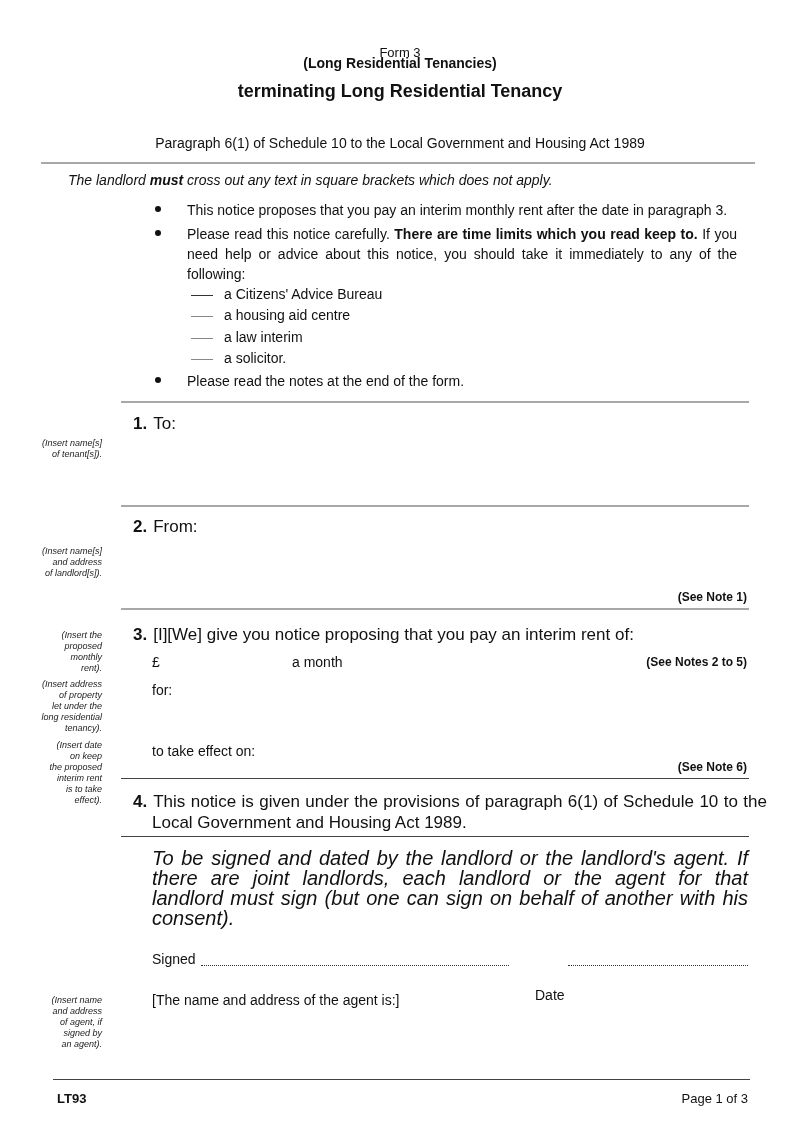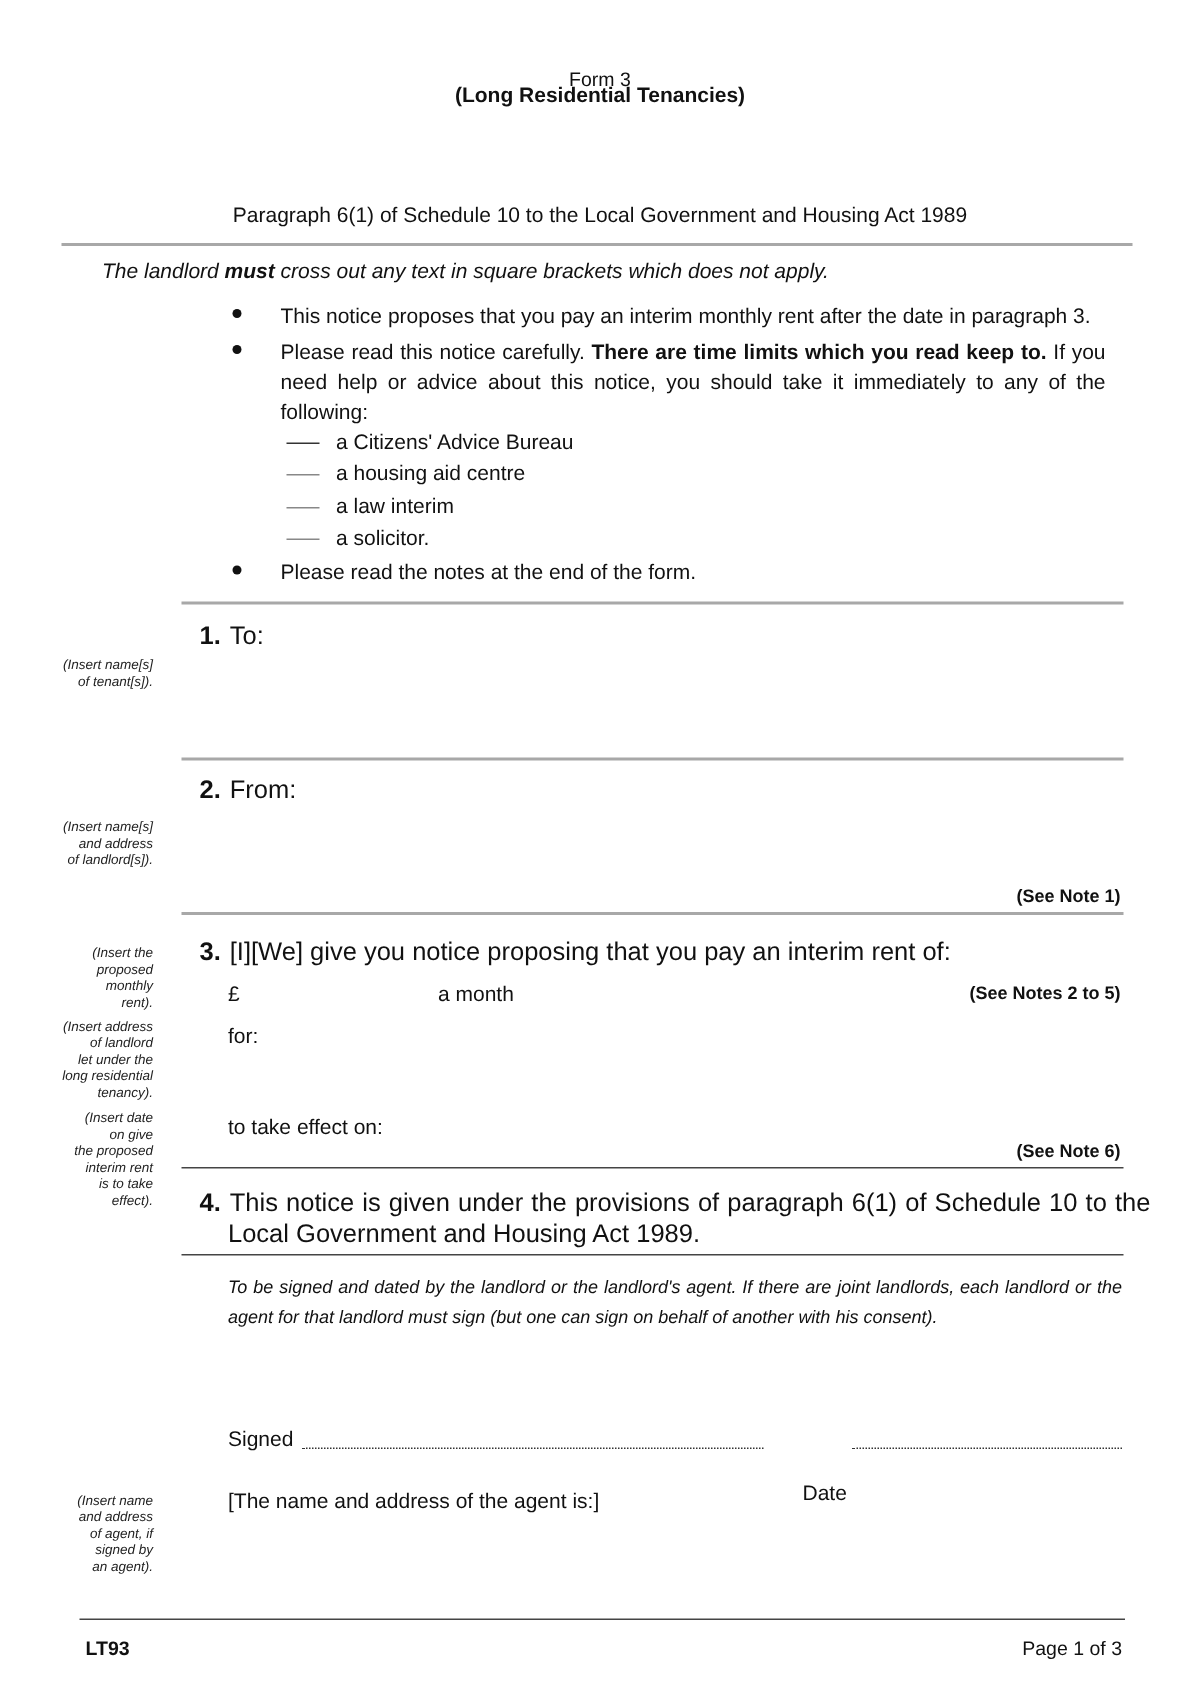--- a/index.html
+++ b/index.html
@@ -18,32 +18,33 @@
   .bullet-dot { position: absolute; left: 0; top: 6px; width: 6px; height: 6px; border-radius: 50%; background: #111; }
   .bullet-text { position: absolute; left: 32px; width: 560px; line-height: 20px; }
   .dash { left: 191px; width: 22px; height: 1px; background: #888; }
   .dash.first { background: #333; }
   .dash-text { left: 224px; font-size: 14px; }
   .margin-note { right: 698px; text-align: right; font-size: 9px; font-style: italic; line-height: 11px; color: #222; width: 80px; }
   .item { left: 133px; font-size: 17px; }
   .item-num { font-weight: bold; margin-right: 6px; }
   .see-note { right: 53px; font-size: 12px; font-weight: bold; }
   .body14 { font-size: 14px; }
-  .italic-note { left: 152px; top: 848px; width: 596px; font-size: 12px; font-style: italic; line-height: 20px; text-align: justify; }
+  .italic-note { left: 152px; top: 848px; width: 596px; font-size: 20px; font-style: italic; line-height: 20px; text-align: justify; }
   .dots { display: inline-block; border-bottom: 1px dotted #333; vertical-align: baseline; height: 12px; }
   .footer-left { left: 57px; top: 1091px; font-size: 13px; font-weight: bold; }
   .footer-right { right: 52px; top: 1091px; font-size: 13px; }
   .field { position: absolute; background: transparent; border: none; }
 </style>
 </head>
 <body>
 
 <div class="abs center form-no">Form 3</div>
 <div class="abs center subtitle">(Long Residential Tenancies)</div>
 <div class="abs center title">
+  <div>terminating Long Residential Tenancy</div>
 </div>
 <div class="abs center statute">Paragraph 6(1) of Schedule 10 to the Local Government and Housing Act 1989</div>
 <div class="abs rule-grey" style="left:41px; top:162px; width:714px;"></div>
 
 <div class="abs instruction"><span>The landlord </span><b>must</b><span> cross out any text in square brackets which does not apply.</span></div>
 
 <div class="abs bullet" style="top:200px;">
   <span class="bullet-dot"></span>
   <span class="bullet-text">This notice proposes that you pay an interim monthly rent after the date in paragraph 3.</span>
 </div>
@@ -93,31 +94,31 @@
   <div>rent).</div>
 </div>
 <div class="abs item" style="top:625px;"><span class="item-num">3.</span><span>[I][We] give you notice proposing that you pay an interim rent of:</span></div>
 <div class="abs body14" style="left:152px; top:654px;">£</div>
 <div class="field" style="left:165px; top:652px; width:120px; height:20px;"></div>
 <div class="abs body14" style="left:292px; top:654px;">a month</div>
 <div class="abs see-note" style="top:655px;">(See Notes 2 to 5)</div>
 
 <div class="abs margin-note" style="top:679px;">
   <div>(Insert address</div>
-  <div>of landlord</div>
+  <div>of property</div>
   <div>let under the</div>
   <div>long residential</div>
   <div>tenancy).</div>
 </div>
 <div class="abs body14" style="left:152px; top:682px;">for:</div>
 <div class="field" style="left:185px; top:680px; width:560px; height:50px;"></div>
 
 <div class="abs margin-note" style="top:740px;">
   <div>(Insert date</div>
-  <div>on give</div>
+  <div>on keep</div>
   <div>the proposed</div>
   <div>interim rent</div>
   <div>is to take</div>
   <div>effect).</div>
 </div>
 <div class="abs body14" style="left:152px; top:743px;">to take effect on:</div>
 <div class="field" style="left:270px; top:741px; width:300px; height:20px;"></div>
 <div class="abs see-note" style="top:760px;">(See Note 6)</div>
 
 <div class="abs rule-dark" style="left:121px; top:778px; width:628px;"></div>

